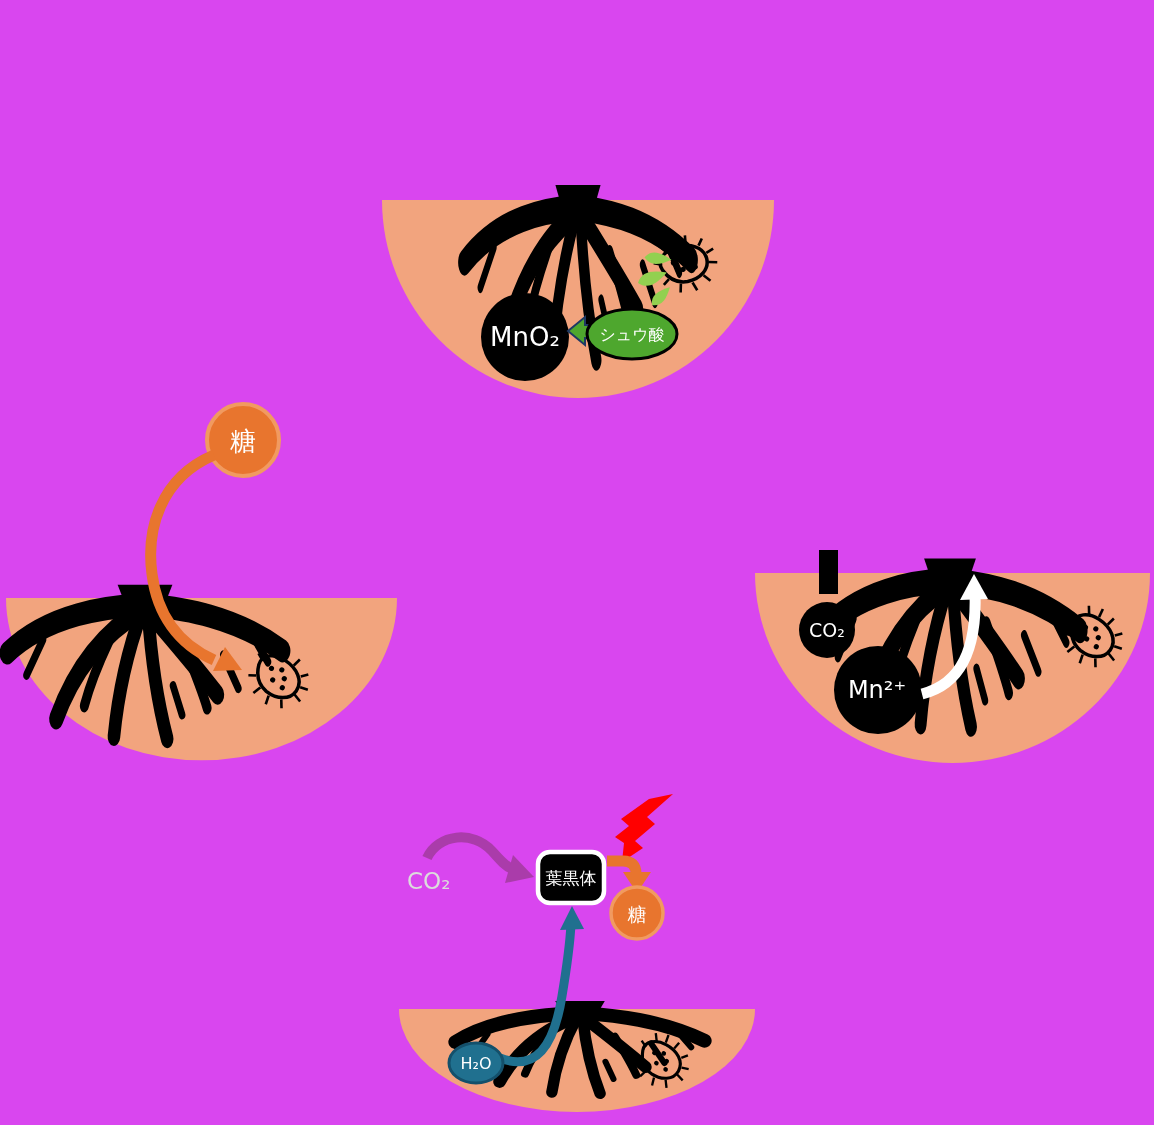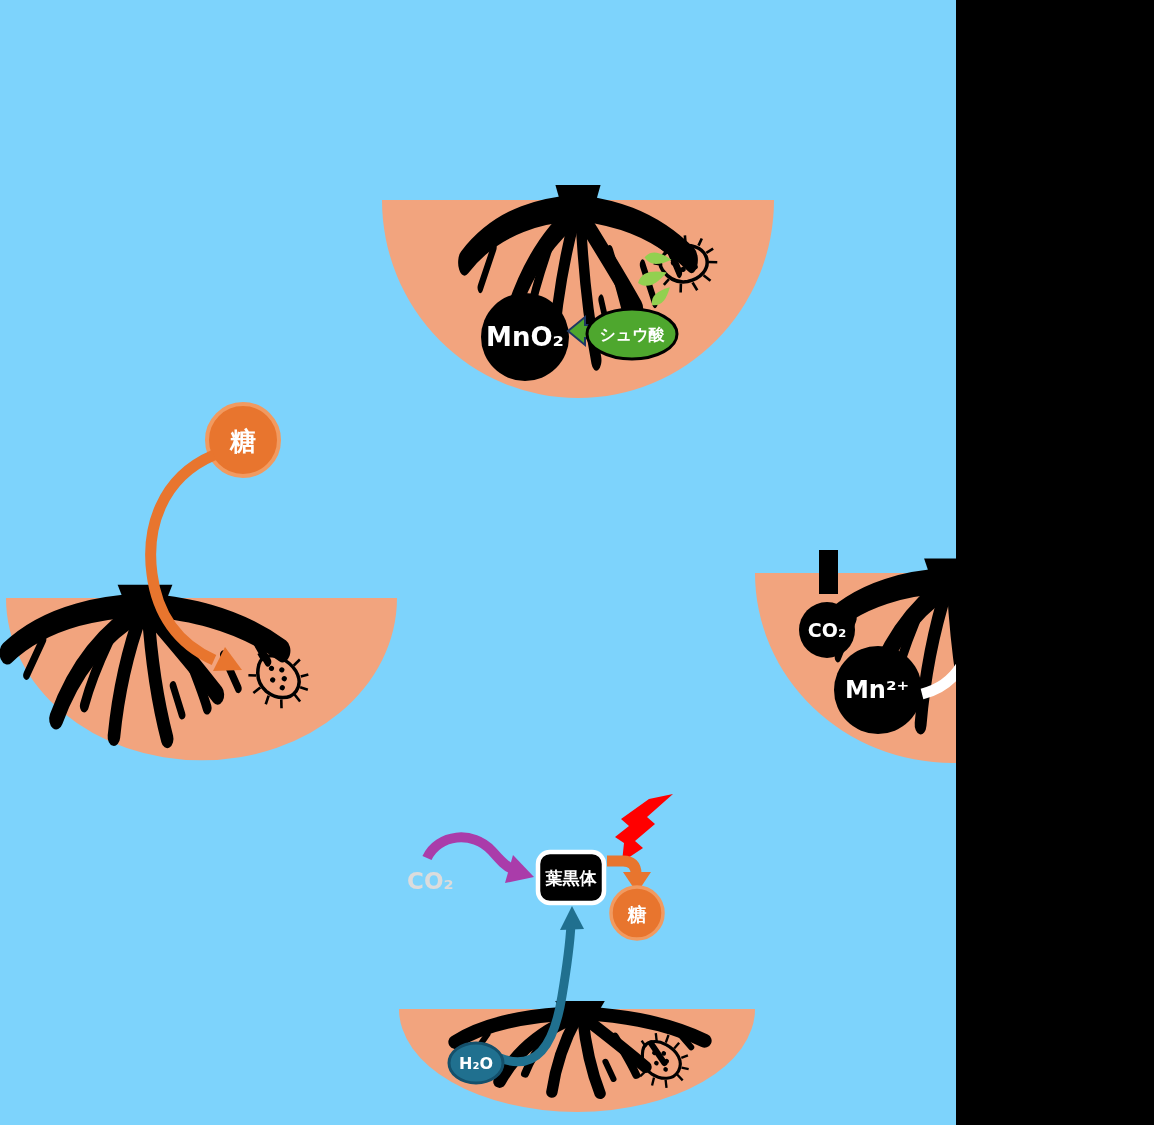--- a/index.html
+++ b/index.html
@@ -1,22 +1,21 @@
 <!DOCTYPE html>
 <html><head>
 <meta charset="utf-8">
 <style>
   html,body{margin:0;padding:0;background:#000;}
   .canvas{
     position:relative;
-    width:956px;height:1125px;
-    background:#7dd3fc;
+    width:1154px;height:1125px;
+    background:#d946ef;
     overflow:hidden;
     font-family:"DejaVu Sans","Liberation Sans",sans-serif;
-    font-weight:bold;
   }
   svg{position:absolute;top:0;left:0;}
   text{font-family:"DejaVu Sans","Liberation Sans",sans-serif;}
 </style>
 </head>
 <body>
 
 <div class="canvas">
 <svg width="1154" height="1125" viewBox="0 0 1154 1125">
 

